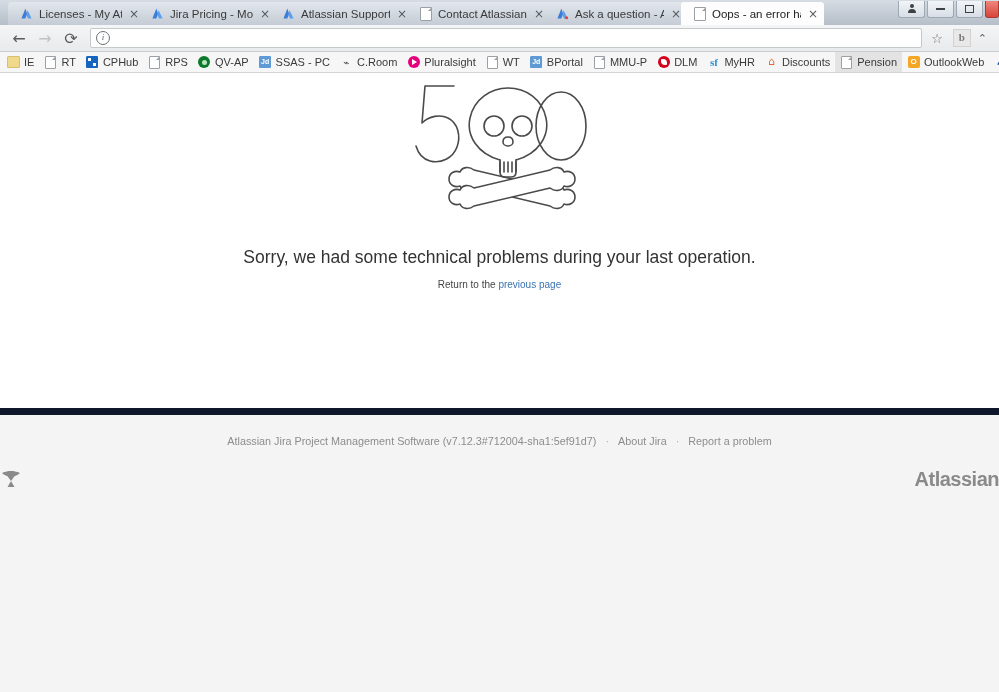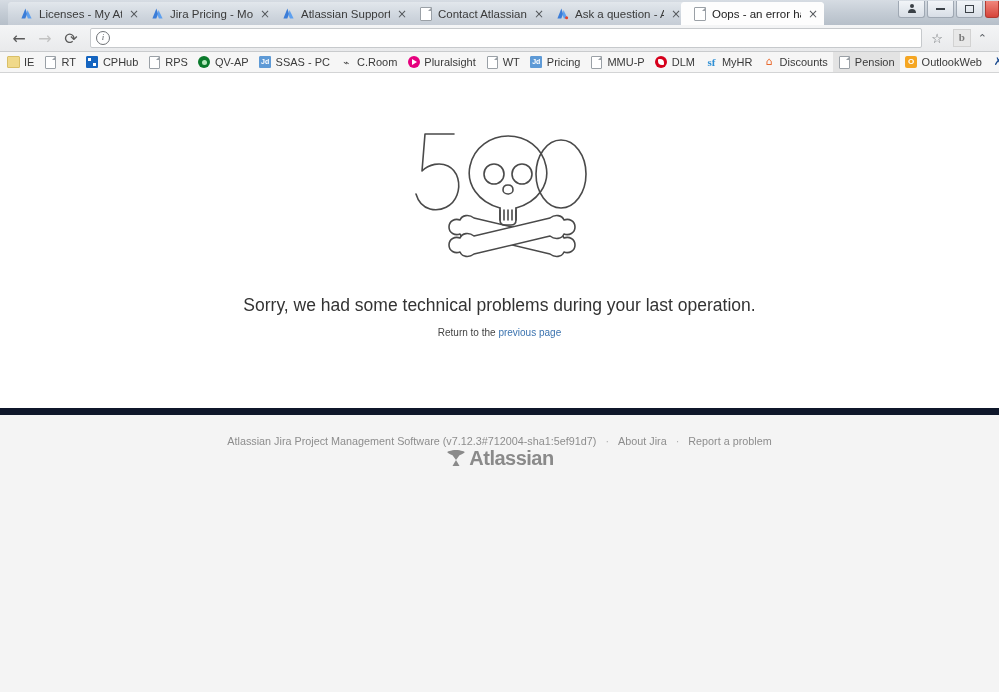--- a/index.html
+++ b/index.html
@@ -304,21 +304,20 @@
 
   
   .page {
     position: absolute;
     top: 74px; left: 0; right: 0; bottom: 0;
     background: #ffffff;
     overflow: hidden;
   }
   .err-wrap {
     text-align: center;
-    padding-top: 48px;
   }
   .skull500 { display: flex; justify-content: center; }
   .err-msg {
     margin-top: 33px;
     font-size: 17.5px;
     color: #333333;
     font-family: "Liberation Sans", sans-serif;
   }
   .err-assist {
     margin-top: 12px;
@@ -349,22 +348,23 @@
   }
   .footer-line {
     margin-top: 20px;
     font-size: 10.8px;
     color: #8d8d8d;
     font-family: "Liberation Sans", sans-serif;
   }
   .footer-line a { color: #8d8d8d; text-decoration: none; cursor: pointer; }
   .footer-sep { padding: 0 9px; color: #b0b0b0; }
   .footer-logo {
-    display: flex;
-    justify-content: center;
+    margin-top: 21px;
+    display: flex;
+    justify-content: space-between;
     align-items: center;
   }
   .atl-word {
     font-size: 20px;
     font-weight: bold;
     color: #8a8a8a;
     letter-spacing: -0.5px;
     font-family: "Liberation Sans", sans-serif;
   }
 </style>
@@ -524,21 +524,21 @@
     <div class="bm">
         <span class="bmico">
           <span class="ico-page"></span>
         </span>
         <span>WT</span>
       </div>
     <div class="bm">
         <span class="bmico">
           <span class="ico-ssas">Jd</span>
         </span>
-        <span>Pricing</span>
+        <span>BPortal</span>
       </div>
     <div class="bm">
         <span class="bmico">
           <span class="ico-page"></span>
         </span>
         <span>MMU-P</span>
       </div>
     <div class="bm">
         <span class="bmico">
           <span class="ico-red"></span>

